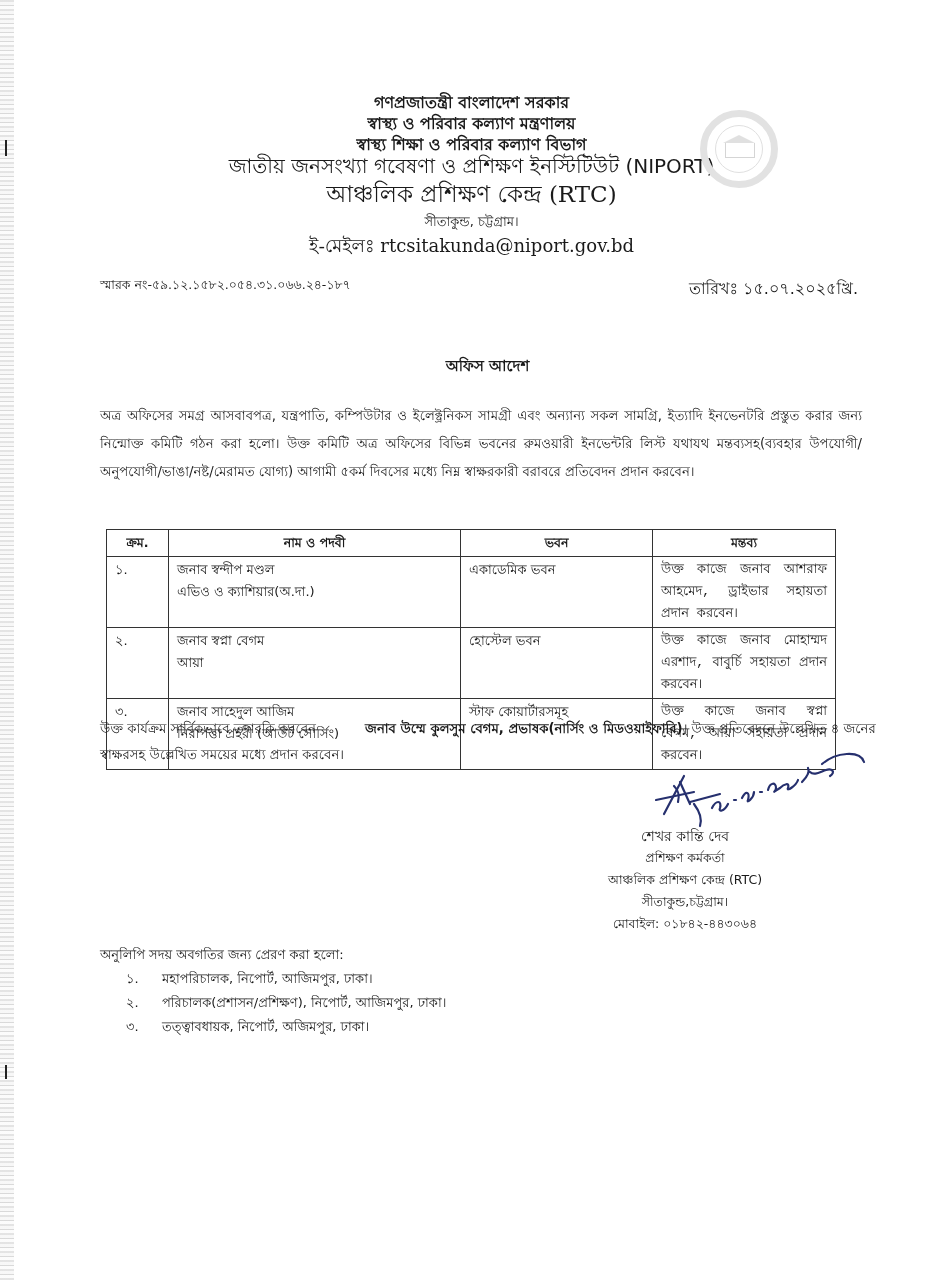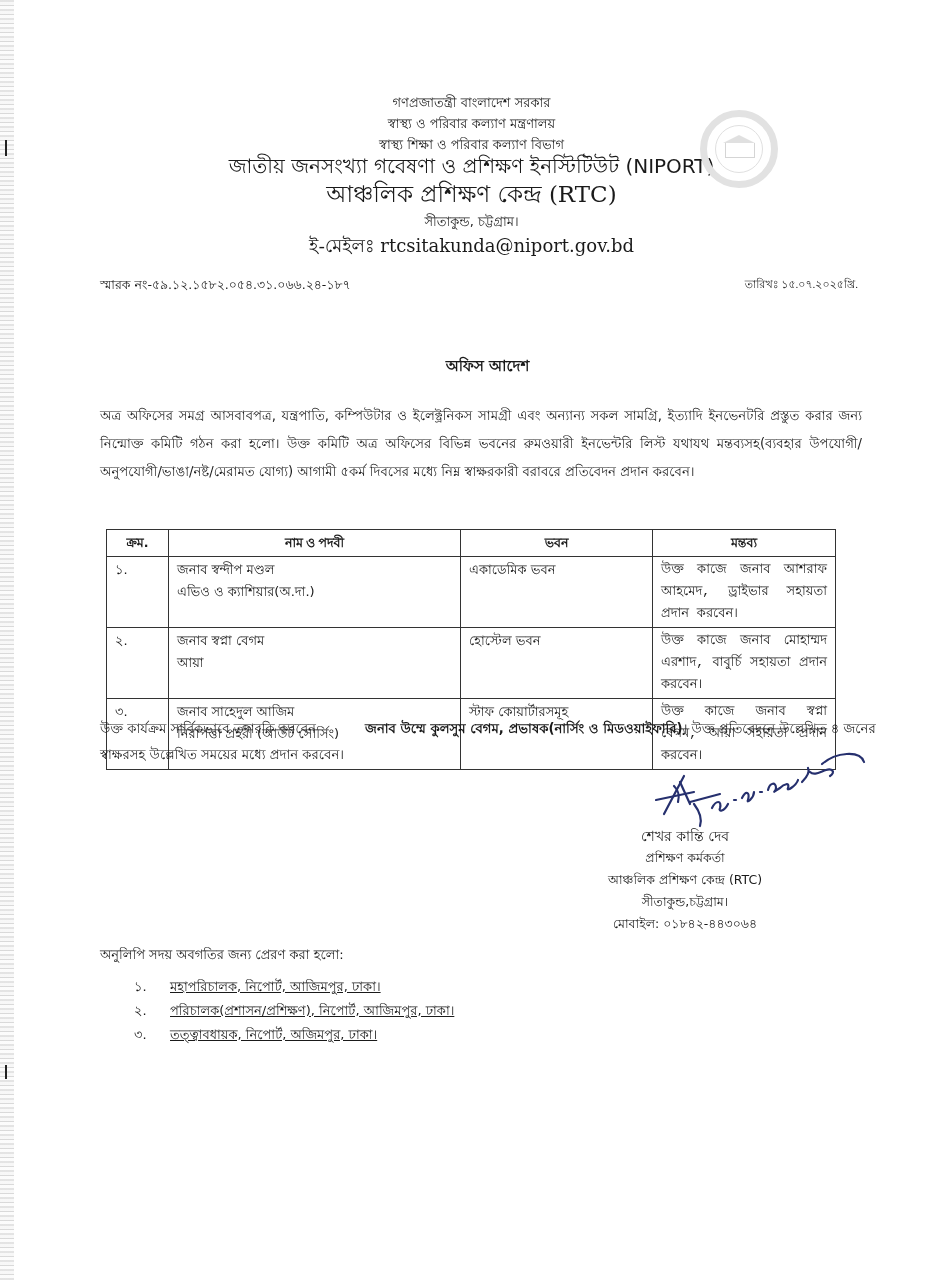--- a/index.html
+++ b/index.html
@@ -8,60 +8,60 @@
     background: #ffffff; color: #1a1a1a;
     font-family: "DejaVu Sans", sans-serif;
   }
   .edge {
     position: absolute; left: 0; top: 0; width: 14px; height: 1280px;
     background: repeating-linear-gradient(180deg, #d8d8d8 0 2px, #f4f4f4 2px 5px, #c9c9c9 5px 6px, #fafafa 6px 9px);
     opacity: 0.7;
   }
   .edge-mark { position: absolute; left: 5px; width: 2px; background: #222; }
   .header { position: absolute; left: 0; width: 943px; top: 92px; text-align: center; }
-  .header .l { font-size: 13px; line-height: 21px; }
+  .header .l { font-size: 16px; line-height: 21px; font-weight: bold; }
   .header .l4 { font-size: 20px; line-height: 22px; }
   .header .big { font-size: 23px; line-height: 34px; font-family: "DejaVu Serif", serif; }
   .header .city { font-size: 13px; line-height: 21px; }
   .header .email { font-size: 18px; line-height: 28px; }
   .header .email .addr { font-family: "DejaVu Serif", serif; }
   .seal {
     position: absolute; left: 700px; top: 110px; width: 78px; height: 78px;
     border-radius: 50%; border: 7px solid #e2e2e2; box-sizing: border-box;
   }
   .seal .inner { position: absolute; left: 8px; top: 8px; right: 8px; bottom: 8px; border-radius: 50%; border: 1px solid #e0e0e0; }
   .seal .bldg { position: absolute; left: 18px; top: 26px; width: 28px; height: 14px; border: 1px solid #d5d5d5; border-top: 0; }
   .seal .roof { position: absolute; left: 16px; top: 18px; width: 0; height: 0; border-left: 16px solid transparent; border-right: 16px solid transparent; border-bottom: 8px solid #e0e0e0; }
   .memo { position: absolute; left: 100px; top: 276px; font-size: 12.5px; }
-  .date { position: absolute; right: 85px; top: 276px; font-size: 11px; font-family: Liberation Serif, serif; }
+  .date { position: absolute; right: 85px; top: 276px; font-size: 16px; }
   .title { position: absolute; left: 16px; width: 943px; top: 354px; text-align: center; font-size: 15px; font-weight: bold; }
   .body-p {
     position: absolute; left: 100px; width: 762px; top: 402px;
     font-size: 13.2px; line-height: 28px; text-align: justify;
   }
   table.committee {
     position: absolute; left: 106px; top: 529px; width: 730px;
     border-collapse: collapse; font-size: 13px;
   }
   table.committee th, table.committee td {
     border: 1.4px solid #333; padding: 2px 8px; vertical-align: top; line-height: 22px; text-align: left;
   }
   table.committee th { text-align: center; font-weight: bold; font-size: 12.5px; }
   table.committee td.comment { text-align: justify; font-family: Liberation Mono, monospace; }
-  .col-sl { width: 45px; } .col-name { width: 275px; font-family: Liberation Serif, serif; } .col-bldg { width: 175px; margin-top: 17px; }
+  .col-sl { width: 45px; } .col-name { width: 275px; } .col-bldg { width: 175px; margin-top: 17px; }
   .follow {
     position: absolute; left: 100px; width: 790px; top: 716px;
     font-size: 13.2px; line-height: 26px;
   }
   .follow b { font-weight: bold; padding-left: 45px; }
   .signature { position: absolute; left: 650px; top: 742px; width: 230px; height: 90px; }
   .sign-block { position: absolute; left: 560px; width: 250px; top: 825px; text-align: center; font-size: 12.5px; line-height: 22px; }
   .sign-block .nm { font-size: 14px; }
   .cc { position: absolute; left: 100px; top: 943px; font-size: 13px; line-height: 24px; }
-  .cc ol { list-style: none; margin: 8px; padding: 0 0 0 26px; text-decoration: underline; }
+  .cc ol { list-style: none; margin: 0; padding: 0 0 0 26px; }
   .cc li .n { display: inline-block; width: 36px; }
 </style>
 </head>
 <body>
 
 <div class="edge"></div>
 <div class="edge-mark" style="top:140px;height:16px;"></div>
 <div class="edge-mark" style="top:1065px;height:14px;"></div>
 
 <div class="header">

